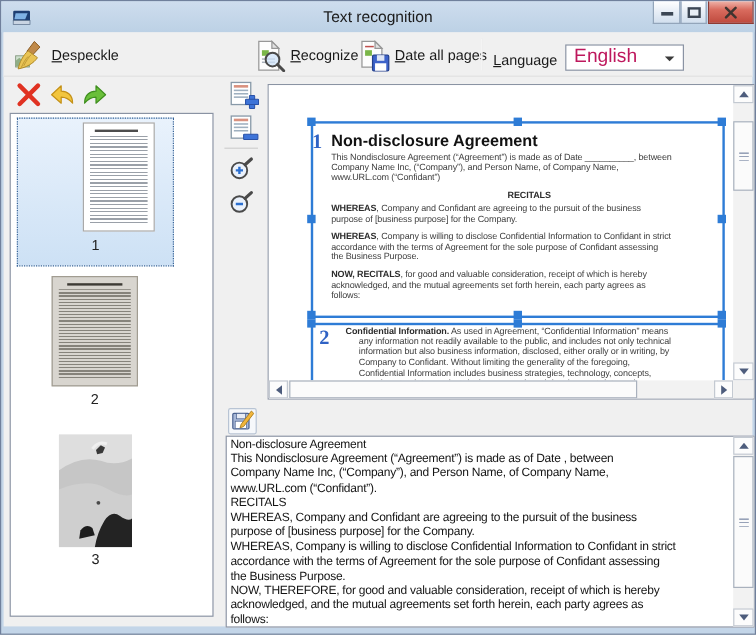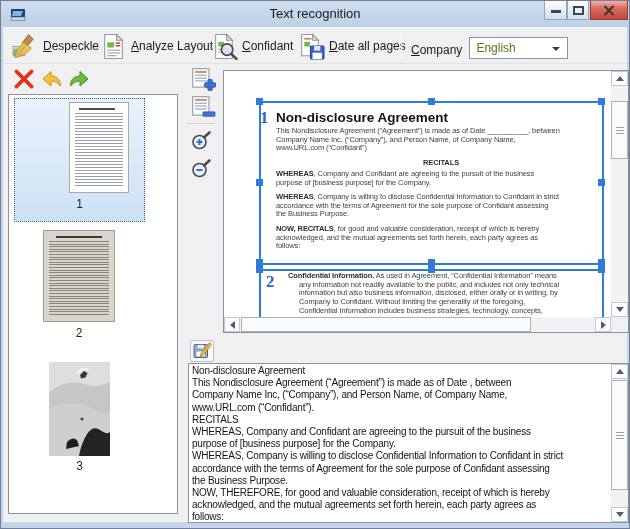--- a/index.html
+++ b/index.html
@@ -30,21 +30,21 @@
     background:#f0f0f0;border-bottom:1px solid #e2e2e2;}
   .tb-btn{position:absolute;top:29px;height:32px;display:flex;align-items:center;gap:4px;
     padding:0 3px;cursor:default;}
   .tb-btn svg{flex:none;}
   .tb-label{display:inline-block;font-size:12px;color:#1a1a1a;white-space:nowrap;}
   .tb-label::first-letter{text-decoration:underline;}
   .tb-sep{position:absolute;left:400px;top:31px;width:1px;height:27px;background:#d8d8d8;
     border-right:1px solid #fbfbfb;}
   .lang-wrap{position:absolute;left:410px;top:36px;display:flex;align-items:center;gap:7px;}
   .combo{width:99px;height:22px;background:#fff;border:1px solid #8a93a3;
-    display:flex;align-items:center;padding-left:6px;font-size:12px;color:#4d7c0f;position:relative;}
+    display:flex;align-items:center;padding-left:6px;font-size:16px;color:#be185d;position:relative;}
   .combo-arrow{position:absolute;right:7px;top:9px;width:0;height:0;
     border-left:4px solid transparent;border-right:4px solid transparent;border-top:4px solid #3b3b3b;}
   
   .edit-btn{position:absolute;width:24px;height:24px;top:66px;}
   
   .thumb-panel{position:absolute;left:7px;top:93px;width:170px;height:420px;
     background:#fff;border:1px solid #8a93a3;overflow:hidden;}
   .thumb-sel{position:absolute;left:5px;top:3px;width:131px;height:124px;
     border:1px dotted #3a6496;background:linear-gradient(180deg,#e9f2fc,#cde1f5);}
   .page-thumb{position:absolute;background:#fff;border:1px solid #a9a9a9;}
@@ -122,64 +122,51 @@
     <svg width="27" height="27" viewBox="0 0 26 26">
       <rect x="1" y="13" width="11" height="9" fill="#cfe0cf" stroke="#7e957a" stroke-width="0.7"></rect>
       <path d="M1 17 l3 -2.5 2.5 2.5 3.5 -3.5 2 8 -11 0 z" fill="#8fae85"></path>
       <path d="M16 1.5 l4.5 4.5 -6.5 7 -4 -3.5 z" fill="#c08a4a" stroke="#8a5a20" stroke-width="0.8"></path>
       <path d="M11 9 c-4 3.5 -7 9.5 -8 14.5 c6.5 -1 12.5 -4.5 15.5 -9 z" fill="#e9c455" stroke="#b08a28" stroke-width="0.8"></path>
       <path d="M7.5 21 c2 -4 4 -7 6 -9 M5.5 22.5 c1.5 -3.5 3.5 -7 5.5 -9" stroke="#b08a28" stroke-width="0.6" fill="none"></path>
     </svg>
     <span class="tb-label">Despeckle</span>
   </div>
 
-  <div class="tb-btn" style="left:96px;">
-    <svg width="27" height="27" viewBox="0 0 26 26">
-      <path d="M4.5 1.5 H16 L21.5 7 V24.5 H4.5 Z" fill="#fdfdfd" stroke="#979797"></path>
-      <path d="M16 1.5 V7 H21.5 Z" fill="#e2e2e2" stroke="#979797"></path>
-      <rect x="7" y="9" width="6.5" height="5" fill="#7ab648"></rect>
-      <rect x="15" y="9" width="4.5" height="1.5" fill="#c0504d"></rect>
-      <rect x="15" y="11.5" width="4.5" height="1.5" fill="#c0504d"></rect>
-      <rect x="7" y="16" width="12.5" height="1.2" fill="#a9b0ba"></rect>
-      <rect x="7" y="18.6" width="12.5" height="1.2" fill="#a9b0ba"></rect>
-      <rect x="7" y="21.2" width="9" height="1.2" fill="#a9b0ba"></rect>
-    </svg>
-    <span class="tb-label">Analyze Layout</span>
-  </div>
 
   <div class="tb-btn" style="left:207px;">
     <svg width="27" height="27" viewBox="0 0 26 26">
       <path d="M4.5 1.5 H15 L20.5 7 V24.5 H4.5 Z" fill="#fdfdfd" stroke="#979797"></path>
       <path d="M15 1.5 V7 H20.5 Z" fill="#e2e2e2" stroke="#979797"></path>
       <rect x="7" y="8.5" width="5.5" height="4.5" fill="#7ab648"></rect>
       <rect x="7" y="15" width="10.5" height="1.2" fill="#a9b0ba"></rect>
       <rect x="7" y="17.6" width="10.5" height="1.2" fill="#a9b0ba"></rect>
       <circle cx="15.5" cy="16" r="5.5" fill="rgba(205,225,248,0.75)" stroke="#4a4a4a" stroke-width="1.6"></circle>
       <line x1="19.5" y1="20" x2="24.5" y2="25" stroke="#4a4a4a" stroke-width="2.4" stroke-linecap="round"></line>
     </svg>
-    <span class="tb-label">Confidant</span>
+    <span class="tb-label">Recognize</span>
   </div>
 
   <div class="tb-btn" style="left:294px;">
     <svg width="27" height="27" viewBox="0 0 26 26">
       <path d="M3.5 1.5 H14 L19.5 7 V22 H3.5 Z" fill="#fdfdfd" stroke="#979797"></path>
       <path d="M14 1.5 V7 H19.5 Z" fill="#e2e2e2" stroke="#979797"></path>
       <rect x="6" y="8.5" width="5.5" height="4.5" fill="#7ab648"></rect>
       <rect x="6" y="5" width="7" height="1.2" fill="#c0504d"></rect>
       <rect x="12" y="12.5" width="13" height="12.5" rx="1" fill="#3d62c9" stroke="#24408e"></rect>
       <rect x="15.5" y="12.5" width="6" height="4.5" fill="#dfe6f5"></rect>
       <rect x="14" y="19" width="9" height="6" fill="#ffffff"></rect>
     </svg>
     <span class="tb-label">Date all pages</span>
   </div>
 
   <div class="tb-sep"></div>
 
   <div class="lang-wrap">
-    <span class="tb-label" style="margin-top:3px;">Company</span>
+    <span class="tb-label" style="margin-top:3px;">Language</span>
     <div class="combo">
       <span>English</span>
       <span class="combo-arrow"></span>
     </div>
   </div>
 
   <div class="edit-btn" style="left:11px;">
     <svg width="24" height="24" viewBox="0 0 22 22">
       <path d="M4 4 L18 18 M18 4 L4 18" stroke="#e03222" stroke-width="3.4" stroke-linecap="round"></path>
     </svg>

